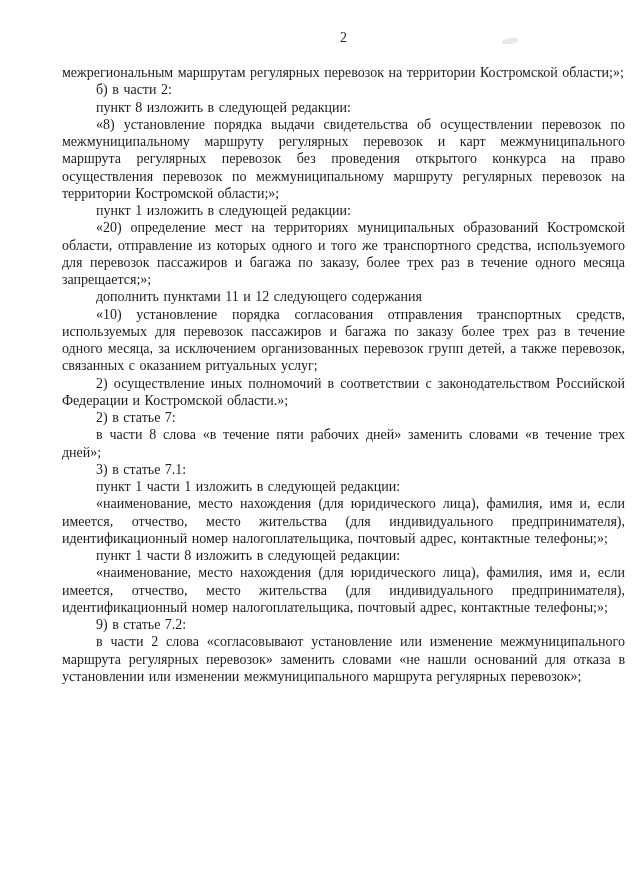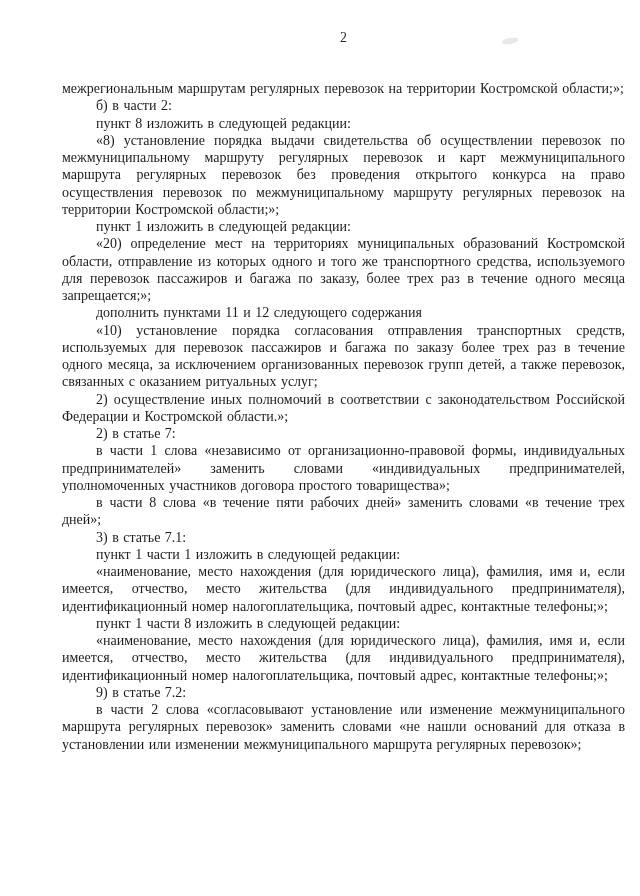--- a/index.html
+++ b/index.html
@@ -21,21 +21,21 @@
     top: 30px;
     left: 62px;
     width: 563px;
     text-align: center;
     font-size: 14px;
     line-height: 16px;
     color: #2a2a2a;
   }
   .doc-body {
     position: absolute;
-    top: 80px;
+    top: 64px;
     left: 62px;
     width: 563px;
     font-size: 14px;
     line-height: 17.25px;
     text-align: justify;
   }
   .doc-body p {
     margin: 0;
     padding: 0;
     text-indent: 34px;
@@ -66,21 +66,20 @@
       <p class="noindent">межрегиональным маршрутам регулярных перевозок на территории Костромской области;»;</p>
       <p>б) в части 2:</p>
       <p>пункт 8 изложить в следующей редакции:</p>
       <p>«8) установление порядка выдачи свидетельства об осуществлении перевозок по межмуниципальному маршруту регулярных перевозок и карт межмуниципального маршрута регулярных перевозок без проведения открытого конкурса на право осуществления перевозок по межмуниципальному маршруту регулярных перевозок на территории Костромской области;»;</p>
       <p>пункт 1 изложить в следующей редакции:</p>
       <p>«20) определение мест на территориях муниципальных образований Костромской области, отправление из которых одного и того же транспортного средства, используемого для перевозок пассажиров и багажа по заказу, более трех раз в течение одного месяца запрещается;»;</p>
       <p>дополнить пунктами 11 и 12 следующего содержания</p>
       <p>«10) установление порядка согласования отправления транспортных средств, используемых для перевозок пассажиров и багажа по заказу более трех раз в течение одного месяца, за исключением организованных перевозок групп детей, а также перевозок, связанных с оказанием ритуальных услуг;</p>
       <p>2) осуществление иных полномочий в соответствии с законодательством Российской Федерации и Костромской области.»;</p>
       <p>2) в статье 7:</p>
-      <p>в части 1 слова «независимо от организационно-правовой формы, индивидуальных предпринимателей» заменить словами «индивидуальных предпринимателей, уполномоченных участников договора простого товарищества»;</p>
       <p>в части 8 слова «в течение пяти рабочих дней» заменить словами «в течение трех дней»;</p>
       <p>3) в статье 7.1:</p>
       <p>пункт 1 части 1 изложить в следующей редакции:</p>
       <p>«наименование, место нахождения (для юридического лица), фамилия, имя и, если имеется, отчество, место жительства (для индивидуального предпринимателя), идентификационный номер налогоплательщика, почтовый адрес, контактные телефоны;»;</p>
       <p>пункт 1 части 8 изложить в следующей редакции:</p>
       <p>«наименование, место нахождения (для юридического лица), фамилия, имя и, если имеется, отчество, место жительства (для индивидуального предпринимателя), идентификационный номер налогоплательщика, почтовый адрес, контактные телефоны;»;</p>
       <p>9) в статье 7.2:</p>
       <p>в части 2 слова «согласовывают установление или изменение межмуниципального маршрута регулярных перевозок» заменить словами «не нашли оснований для отказа в установлении или изменении межмуниципального маршрута регулярных перевозок»;</p>
     </div>
 </div>

